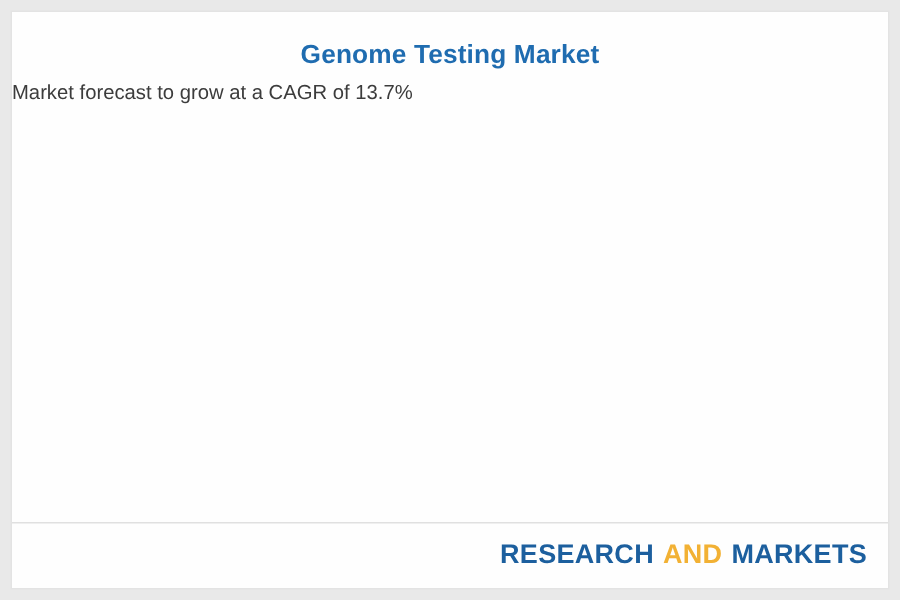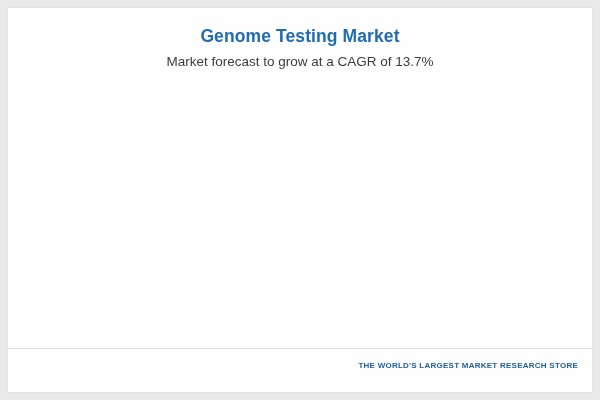--- a/index.html
+++ b/index.html
@@ -34,21 +34,20 @@
     text-align: center;
     font-size: 17.5px;
     font-weight: bold;
     color: #1f6cb0;
     letter-spacing: 0.1px;
   }
   .chart-subtitle {
     position: absolute;
     left: 0; top: 46px;
     width: 584px;
-    text-align: center;
     font-size: 13.5px;
     font-weight: normal;
     color: #3c3c3c;
   }
 
   
   .plot {
     position: absolute;
     left: 0; top: 0;
     width: 584px; height: 340px;
@@ -134,17 +133,19 @@
 
         
       </div>
 
     </div>
 
     <div class="footer-divider"></div>
 
 
     <div class="logo">
-      <div class="logo-tagline">THE WORLD'S LARGEST MARKET RESEARCH STORE</div>
+      <div class="logo-main">
+        <span style="margin-right: 6px;">RESEARCH</span><span class="logo-and" style="margin-right: 6px;">AND</span><span>MARKETS</span>
+      </div>
     </div>
 
   </div>
 </div>
 
 </body></html>

